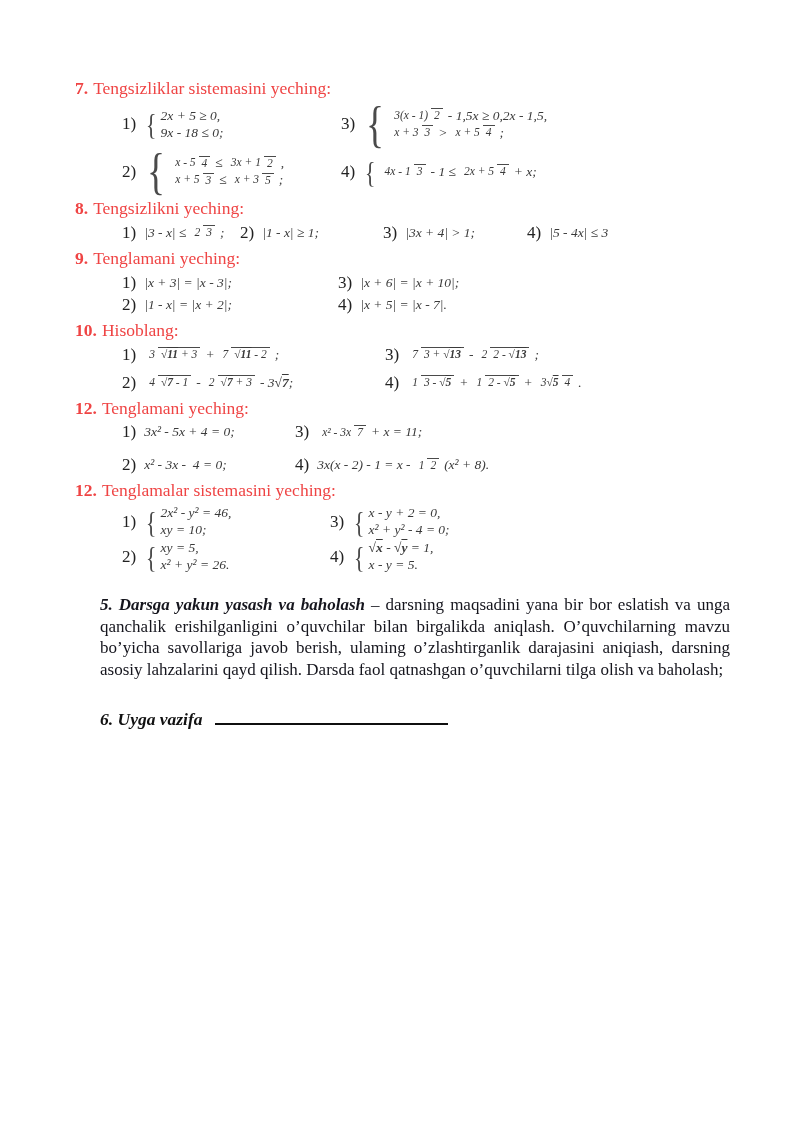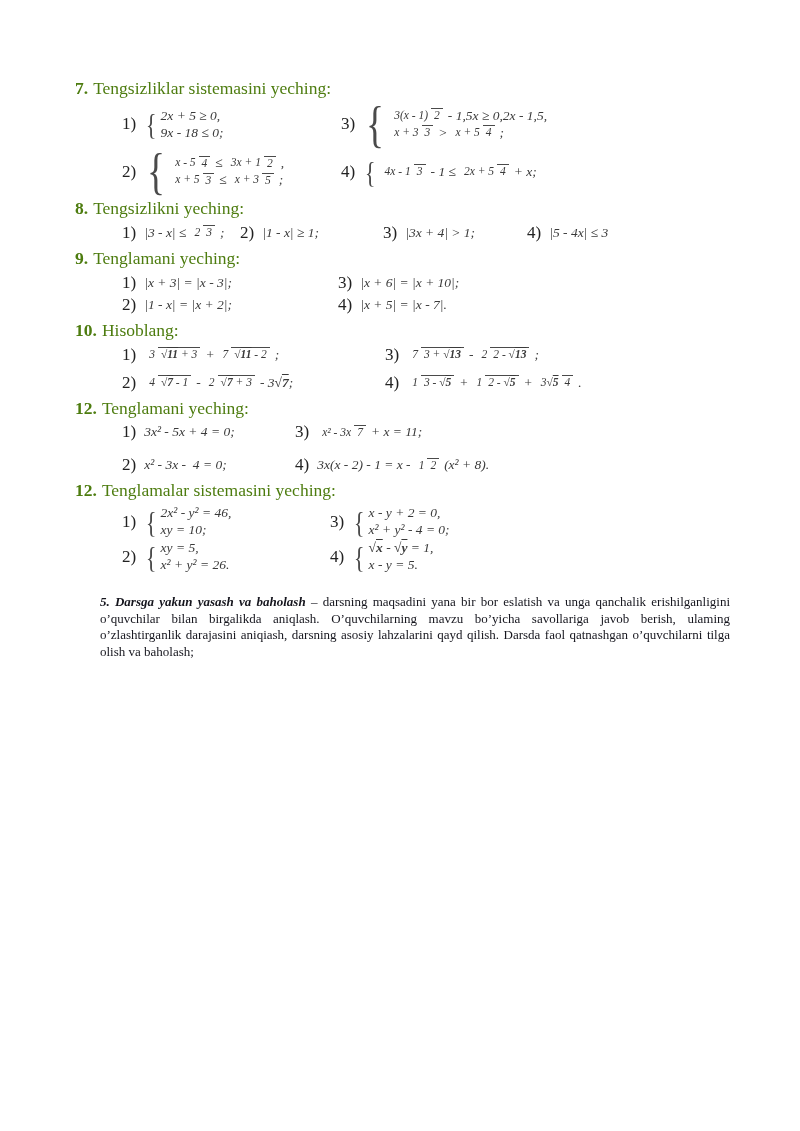--- a/index.html
+++ b/index.html
@@ -1,21 +1,21 @@
 <!DOCTYPE html>
 <html><head>
 <meta charset="utf-8">
 <style>
   html,body{margin:0;padding:0;background:#e9e9e9;}
   .page{
     width:800px;height:1131px;margin:0 auto;background:#ffffff;
     font-family:"Liberation Serif",serif;color:#1a1a1a;
     box-sizing:border-box;padding:78px 68px 40px 75px;overflow:hidden;
   }
-  .heading{font-size:17.5px;color:#4d7c0f;margin-bottom:3px;line-height:1.25;}
+  .heading{font-size:17.5px;color:#ef4444;margin-bottom:3px;line-height:1.25;}
   .heading .num{font-weight:700;}
   .heading .title{margin-left:5px;}
   .items{
     display:grid;grid-auto-flow:column;justify-content:start;
     padding-left:47px;margin-bottom:5px;align-items:center;
   }
   .item{display:flex;align-items:center;min-height:20px;}
   .label{font-size:17px;color:#222;margin-right:8px;flex:none;font-style:normal;}
   .math{display:inline-flex;align-items:center;gap:3px;font-style:italic;color:#3a3a3a;font-size:13.5px;}
   .mtext{white-space:pre;}
@@ -27,21 +27,21 @@
   .sysrows{display:inline-flex;flex-direction:column;row-gap:1px;}
   .sysrow{display:inline-flex;align-items:center;gap:3px;}
   .rad{text-decoration:overline;font-weight:bold;}
   
   .g7 {grid-template-rows:repeat(2,auto);grid-template-columns:219px auto;row-gap:5px;}
   .g8 {grid-template-columns:118px 143px 144px auto;}
   .g9 {grid-template-rows:repeat(2,auto);grid-template-columns:216px auto;row-gap:2px;}
   .g10{grid-template-rows:repeat(2,auto);grid-template-columns:263px auto;row-gap:8px;}
   .g11{grid-template-rows:repeat(2,auto);grid-template-columns:173px auto;row-gap:13px;}
   .g12{grid-template-rows:repeat(2,auto);grid-template-columns:208px auto;row-gap:2px;}
-  .closing{margin:21px 2px 0 25px;font-size:13px;line-height:1.27;text-align:justify;color:#15151d;}
+  .closing{margin:21px 2px 0 25px;font-size:17px;line-height:1.27;text-align:justify;color:#15151d;}
   .closing .lead{font-weight:700;font-style:italic;}
   .homework{margin:28px 0 0 25px;font-size:17.5px;}
   .hw-label{font-weight:700;font-style:italic;color:#111;}
   .hw-blank{display:inline-block;width:233px;border-bottom:2px solid #0f0f0f;height:13px;margin-left:8px;}
 </style>
 </head>
 <body>
 
 <div class="page">
   <div id="exercise-list">
@@ -388,13 +388,17 @@
                 </span>
               </span>
             </span>
           </div>
         </div>
       </section>
     </div>
 
   <p class="closing"><span class="lead">5. Darsga yakun yasash va baholash</span><span> – darsning maqsadini yana bir bor eslatish va unga qanchalik erishilganligini o’quvchilar bilan  birgalikda aniqlash. O’quvchilarning mavzu bo’yicha savollariga javob berish, ulaming o’zlashtirganlik darajasini aniqiash, darsning asosiy lahzalarini qayd qilish. Darsda faol qatnashgan o’quvchilarni tilga olish va baholash;</span></p>
 
+  <div class="homework">
+    <span class="hw-label">6. Uyga vazifa</span>
+    <span class="hw-blank"></span>
+  </div>
 </div>
 
 </body></html>

